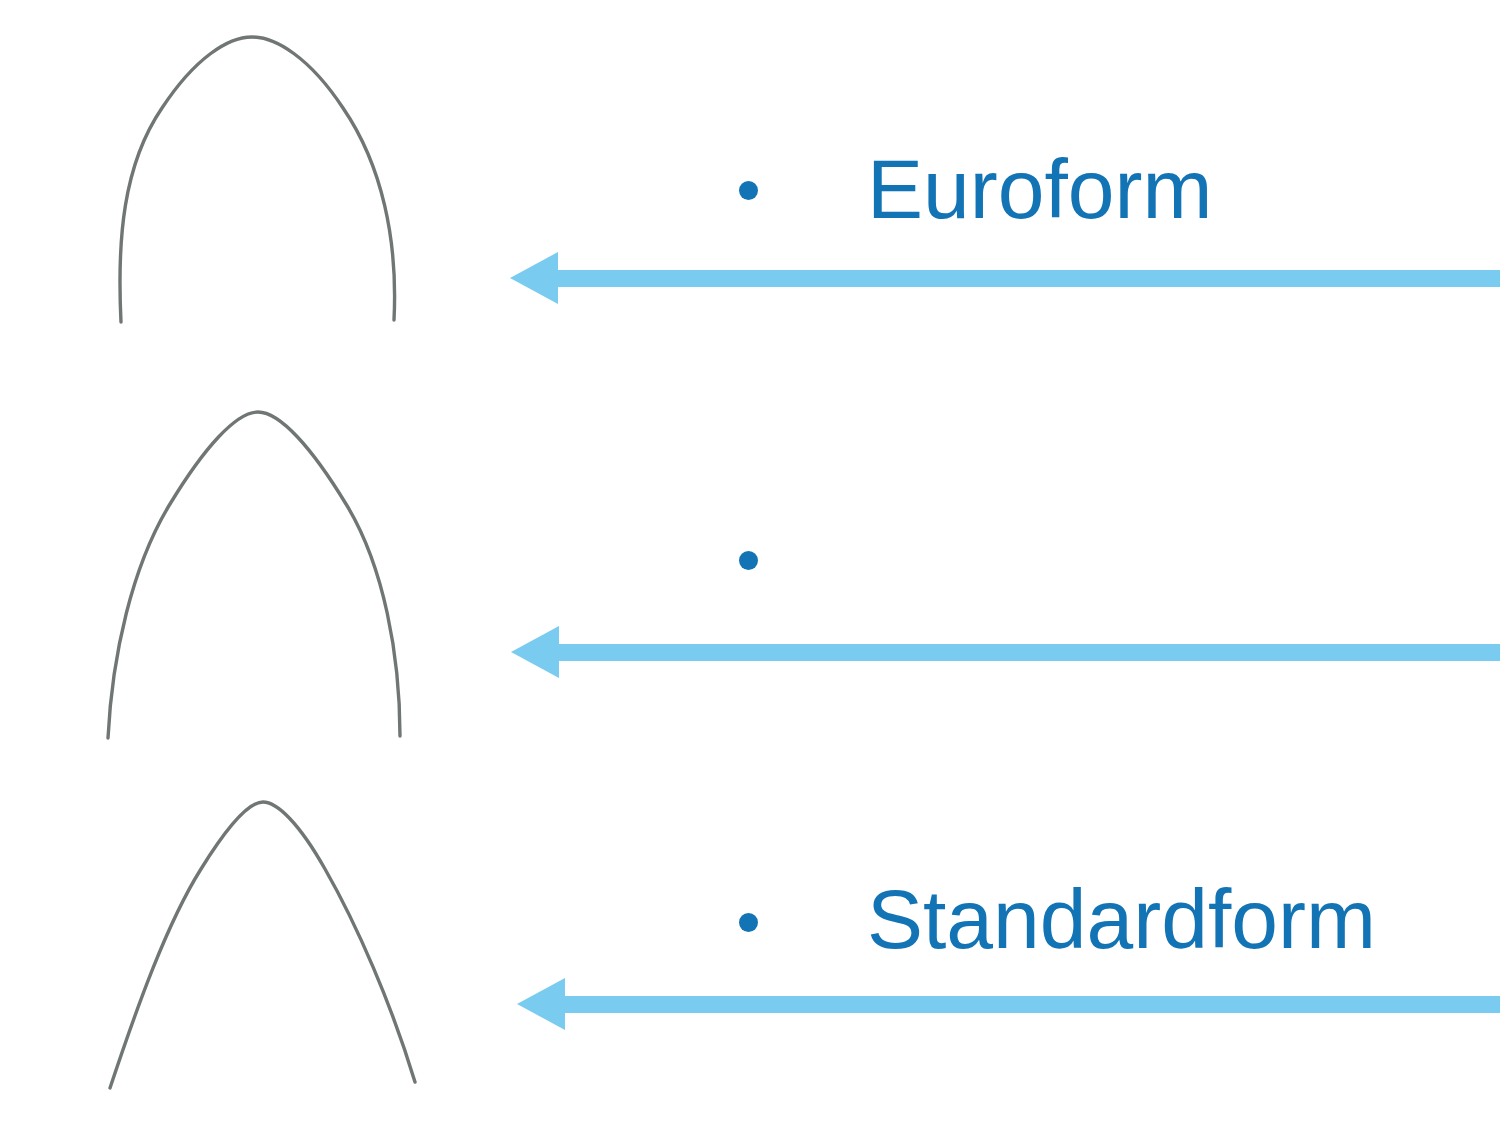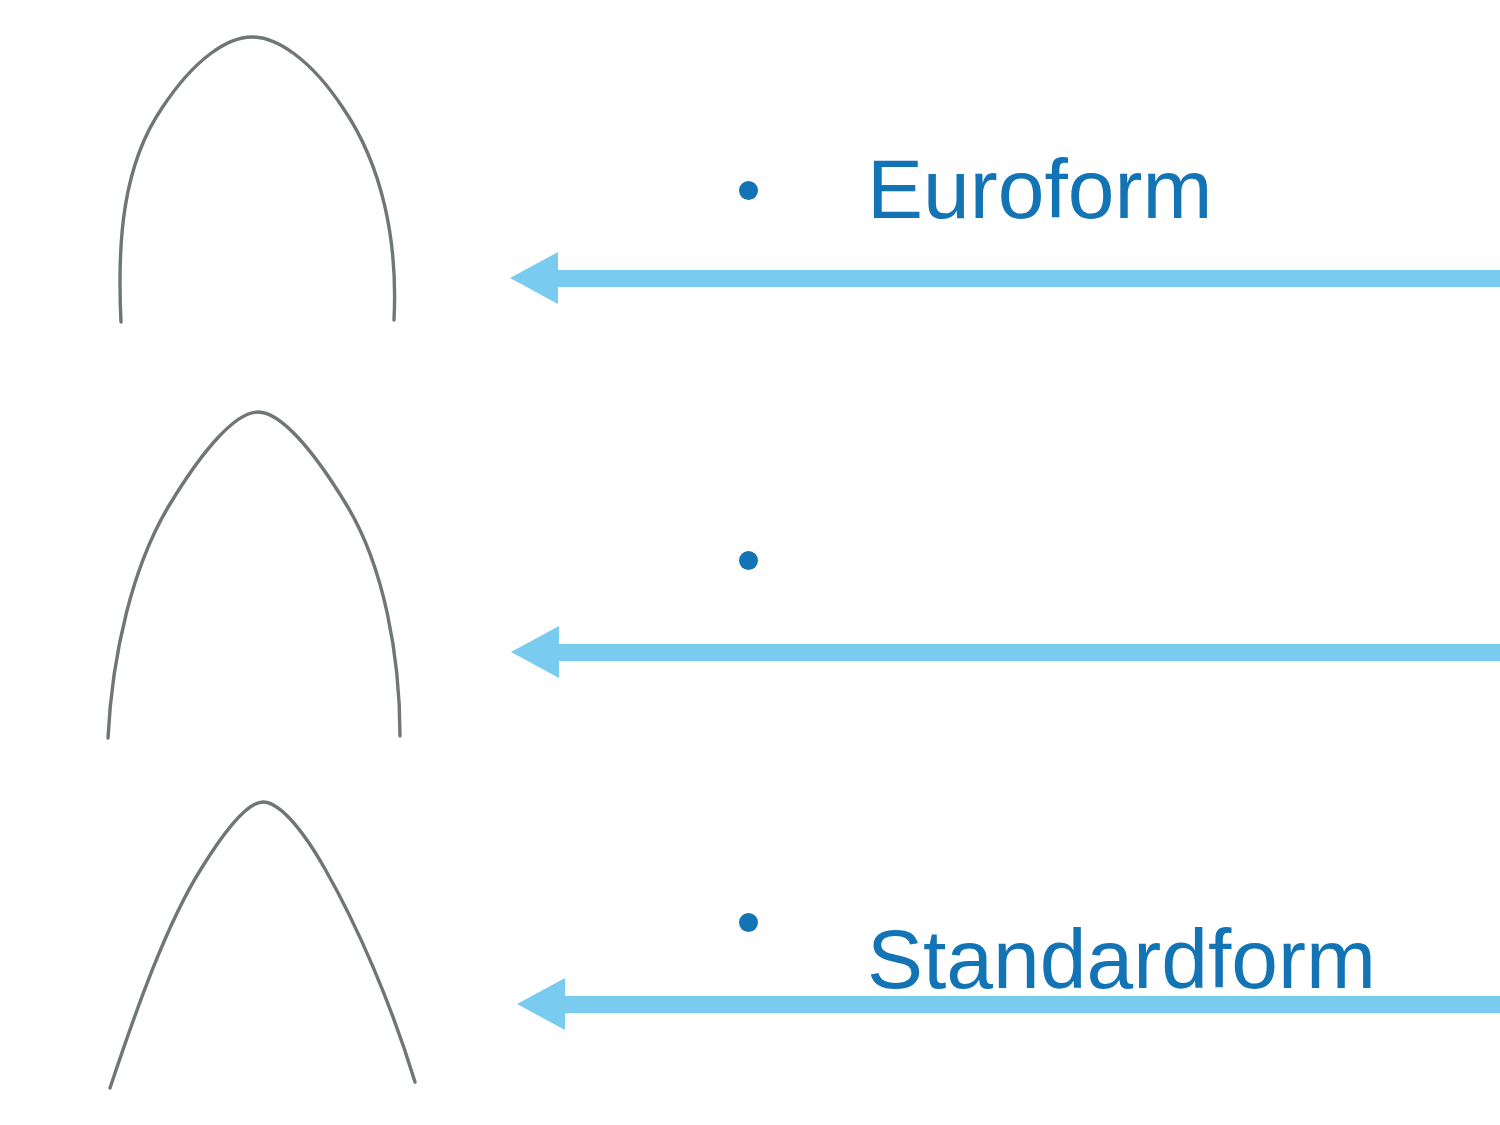--- a/index.html
+++ b/index.html
@@ -74,21 +74,21 @@
   #wire-1 { left: 110px; top: 30px;  width: 290px; height: 295px; }
   #wire-2 { left: 104px; top: 406px; width: 300px; height: 335px; }
   #wire-3 { left: 105px; top: 795px; width: 315px; height: 295px; }
 
   #bullet-1 { left: 739px; top: 181px; }
   #bullet-2 { left: 739px; top: 551px; }
   #bullet-3 { left: 739px; top: 913px; }
 
   #label-1 { left: 867px; top: 147px; }
   #label-2 { left: 867px; top: 514px; }
-  #label-3 { left: 867px; top: 917px; }
+  #label-3 { left: 867px; top: 877px; }
 
   #arrow-1 { left: 510px; top: 252px; height: 52px; }
   #arrow-2 { left: 511px; top: 626px; height: 52px; }
   #arrow-3 { left: 517px; top: 978px; height: 52px; }
   .arrow-left .arrow-shaft { top: 17.5px; }
 </style>
 </head>
 <body style="background: rgb(255, 255, 255);">
 
 <div class="slide">

